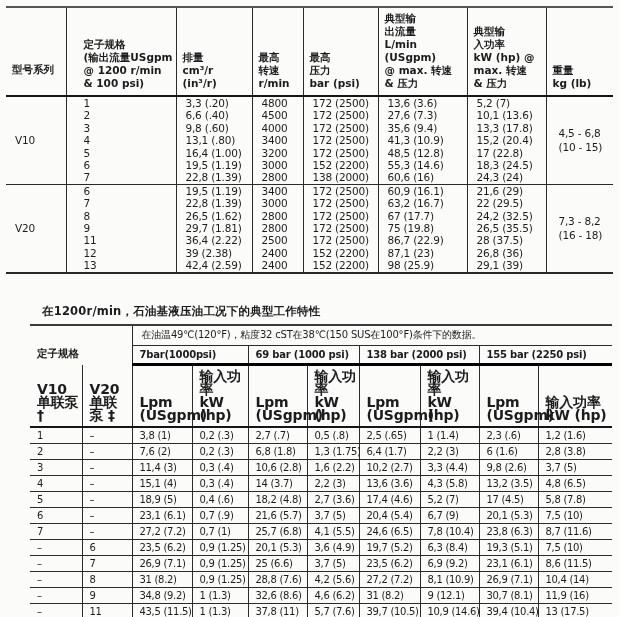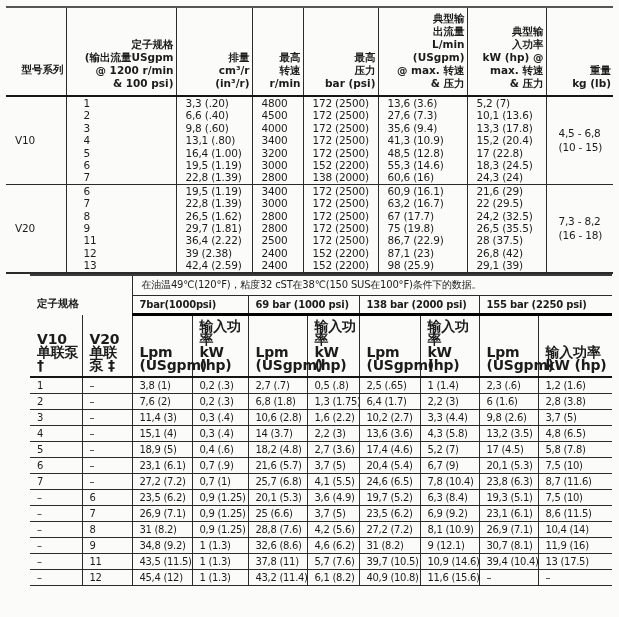--- a/index.html
+++ b/index.html
@@ -13,21 +13,21 @@
   .page{padding:0;}
 
   
   table{border-collapse:collapse;table-layout:fixed;}
   .t1{
     width:607px;margin:6px 0 0 6px;
     border-top:2px solid #555;
     border-bottom:2px solid #2a2a2a;
   }
   .t1 th{
-    font-size:10.5px;font-weight:bold;text-align:right;vertical-align:bottom;
+    font-size:10.5px;font-weight:bold;text-align:left;vertical-align:bottom;
     white-space:pre-line;line-height:13px;
     height:88px;box-sizing:border-box;
     padding:4px 2px 5px 6px;
     border-bottom:2.5px solid #151515;
   }
   .t1 th.h-model{padding-bottom:19px;}
   .t1 th.pl17{padding-left:17px;}
   .t1 td{
     font-size:10.5px;line-height:12.4px;height:12px;
     padding:0 1px 0 9px;white-space:nowrap;
@@ -229,33 +229,34 @@
           <td class="bl">172 (2500)</td>
           <td class="bl">86,7 (22.9)</td>
           <td class="bl">28 (37.5)</td>
         </tr>
         <tr>
           <td class="bl pl17">12</td>
           <td class="bl">39 (2.38)</td>
           <td class="bl">2400</td>
           <td class="bl">152 (2200)</td>
           <td class="bl">87,1 (23)</td>
-          <td class="bl">26,8 (42)</td>
+          <td class="bl">26,8 (36)</td>
         </tr>
         <tr>
           <td class="bl pl17">13</td>
           <td class="bl">42,4 (2.59)</td>
           <td class="bl">2400</td>
           <td class="bl">152 (2200)</td>
           <td class="bl">98 (25.9)</td>
           <td class="bl">29,1 (39)</td>
         </tr>
       </tbody>
   </table>
 
+  <div class="t2-title">在1200r/min，石油基液压油工况下的典型工作特性</div>
 
   <table class="t2">
     <colgroup>
       <col style="width:52px">
         <col style="width:50px">
         <col style="width:60px">
         <col style="width:56px">
       <col style="width:59px">
         <col style="width:52px">
         <col style="width:61px">

